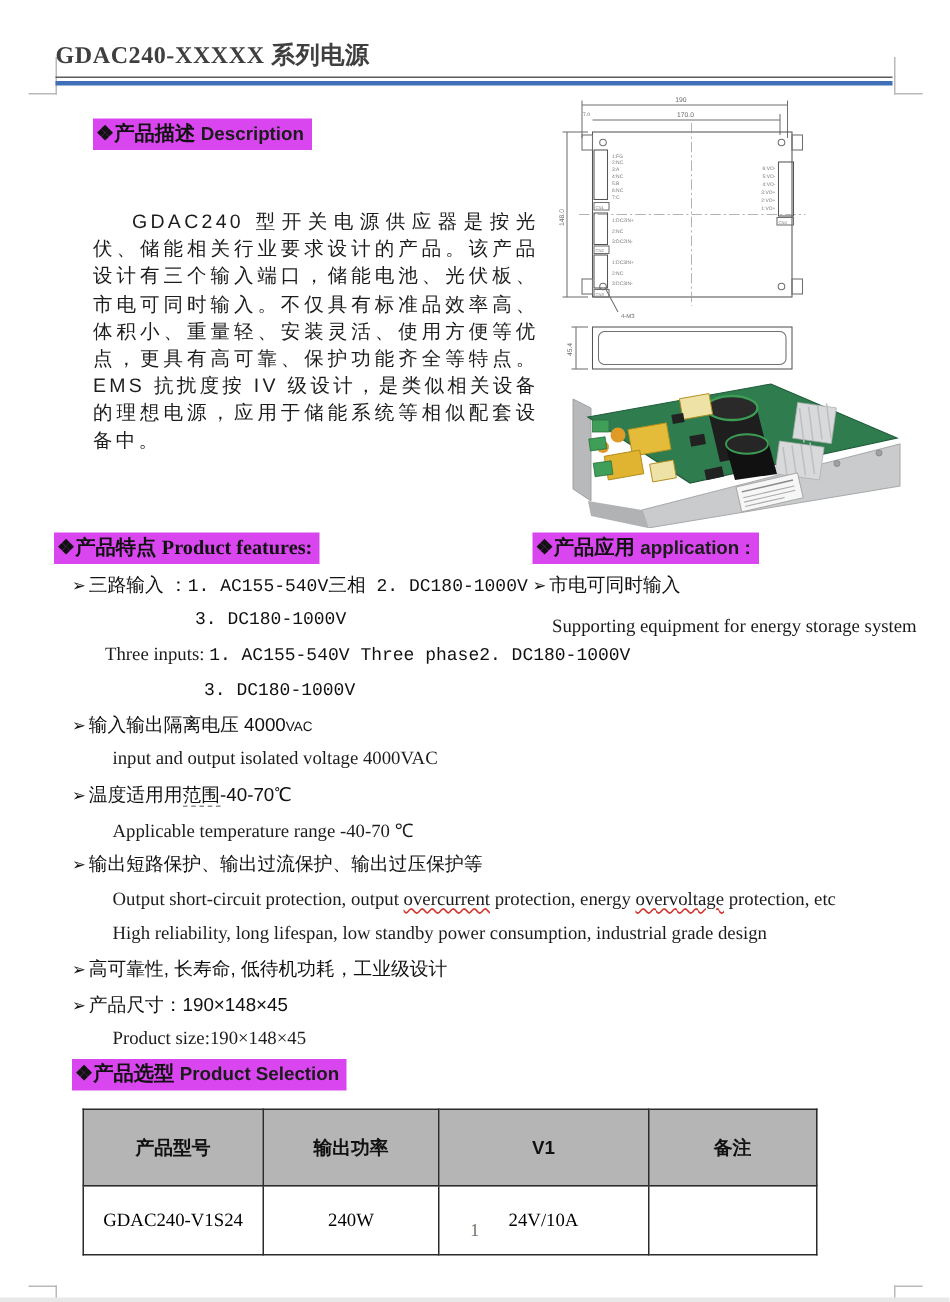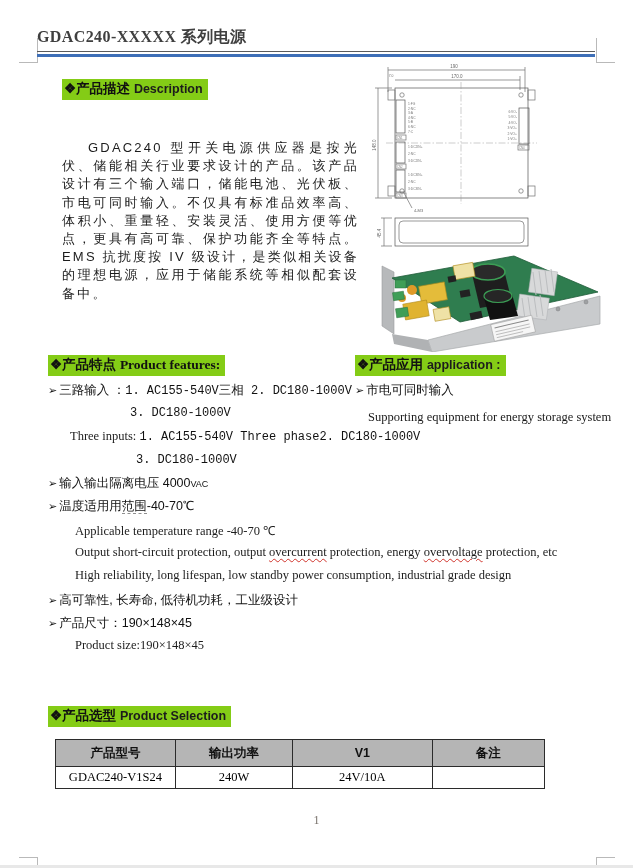--- a/index.html
+++ b/index.html
@@ -21,21 +21,21 @@
   .title-wrap{position:absolute;left:37px;top:27px;width:558px;}
   .doc-title{
     font-family:"Liberation Serif",serif;font-weight:bold;font-size:16px;
     color:#3f3f3f;letter-spacing:.4px;padding-bottom:3px;border-bottom:1px solid #5a5a5a;
     white-space:nowrap;
   }
   .title-rule{height:3px;background:#3e6fb7;margin-top:2px;}
 
   
   .sec-h{
-    position:absolute;display:inline-block;background:#84cc16;
+    position:absolute;display:inline-block;background:#d946ef;
     font-weight:bold;font-size:13.5px;color:#111;padding:1px 5px 2px 2px;white-space:nowrap;
   }
   .sec-h .en{font-family:"Liberation Sans",sans-serif;}
   .sec-h .en-serif{font-family:"Liberation Serif",serif;}
 
   
   .desc-p{
     position:absolute;left:62px;top:111px;width:297px;
     font-size:13px;line-height:18.2px;letter-spacing:2.2px;
     text-align:justify;text-indent:26px;color:#1c1c1c;margin-top:28px;
@@ -58,21 +58,21 @@
   
   .applist{position:absolute;left:355px;top:382px;width:250px;}
   .applist .fl{height:24px;}
   .app-en{display:block;padding-left:13px;margin-top:4px;font-family:"Liberation Serif",serif;font-size:12.5px;white-space:nowrap;}
 
   
   .sel-table{
     position:absolute;left:55px;top:739px;width:490px;border-collapse:collapse;
     font-size:12.5px;table-layout:fixed;
   }
-  .sel-table th,.sel-table td{border:1.5px solid #2b2b2b;text-align:center;padding:0;}
+  .sel-table th,.sel-table td{border:1.5px solid #2b2b2b;text-align:center;padding:12px;}
   .sel-table th{background:#b5b5b5;height:26px;font-weight:bold;color:#111;}
   .sel-table td{height:21px;font-family:Liberation Serif, serif;color:#000000;}
 
   
   .drawing{position:absolute;left:368px;top:60px;width:252px;height:188px;}
   .photo{position:absolute;left:372px;top:246px;width:240px;height:106px;}
 
   .footer-page{
     position:absolute;left:0;top:813px;width:100%;text-align:center;
     font-family:"Liberation Serif",serif;font-size:12px;color:#77706a;
@@ -243,38 +243,40 @@
         <line x1="123" y1="82" x2="158" y2="82" stroke="#aaa" stroke-width="0.7"></line>
         <line x1="123" y1="85" x2="158" y2="85" stroke="#aaa" stroke-width="0.7"></line>
         <line x1="123" y1="88" x2="150" y2="88" stroke="#aaa" stroke-width="0.7"></line>
       </g>
 
       <circle cx="186" cy="63" r="2" fill="#9fa1a3" stroke="#7e8082" stroke-width="0.5"></circle>
       <circle cx="214" cy="56" r="2" fill="#9fa1a3" stroke="#7e8082" stroke-width="0.5"></circle>
     </svg>
   </div>
 
-  <div class="sec-h" style="left:48px;top:355px;">
+  <div class="sec-h" style="left:36px;top:355px;">
     <span>❖</span><span>产品特点</span>
     <span class="en-serif">Product features:</span>
   </div>
 
   <div class="sec-h" style="left:355px;top:355px;">
     <span>❖</span><span>产品应用</span>
     <span class="en">application :</span>
   </div>
 
   <div class="flist">
     <div class="fl"><span class="b">➢</span><span>三路输入 ：</span><span class="mono">1. AC155-540V</span><span>三相</span><span class="mono"> 2. DC180-1000V</span></div>
     <div class="fl ind-l2"><span class="mono">3. DC180-1000V</span></div>
     <div class="fl ind-l3"><span class="en">Three inputs: </span><span class="mono">1. AC155-540V Three phase2. DC180-1000V</span></div>
     <div class="fl ind-l4"><span class="mono">3. DC180-1000V</span></div>
     <div class="fl"><span class="b">➢</span><span>输入输出隔离电压 4000</span><span class="unit">VAC</span></div>
+    <div class="fl ind-en"><span class="en">input and output isolated voltage 4000VAC</span></div>
     <div class="fl"><span class="b">➢</span><span>温度适用用</span><span class="dash-u">范围</span><span>-40-70℃</span></div>
     <div class="fl ind-en"><span class="en">Applicable temperature range -40-70 ℃</span></div>
+    <div class="fl"><span class="b">➢</span><span>输出短路保护、输出过流保护、输出过压保护等</span></div>
     <div class="fl ind-en"><span class="en">Output short-circuit protection, output </span><span class="en sqg">overcurrent</span><span class="en"> protection, energy </span><span class="en sqg">overvoltage</span><span class="en"> protection, etc</span></div>
     <div class="fl ind-en"><span class="en">High reliability, long lifespan, low standby power consumption, industrial grade design</span></div>
     <div class="fl"><span class="b">➢</span><span>高可靠性, 长寿命, 低待机功耗，工业级设计</span></div>
     <div class="fl"><span class="b">➢</span><span>产品尺寸：190×148×45</span></div>
     <div class="fl ind-en"><span class="en">Product size:190×148×45</span></div>
   </div>
 
   <div class="applist">
     <div class="fl"><span class="b">➢</span><span>市电可同时输入</span></div>
     <span class="app-en">Supporting equipment for energy storage system</span>

